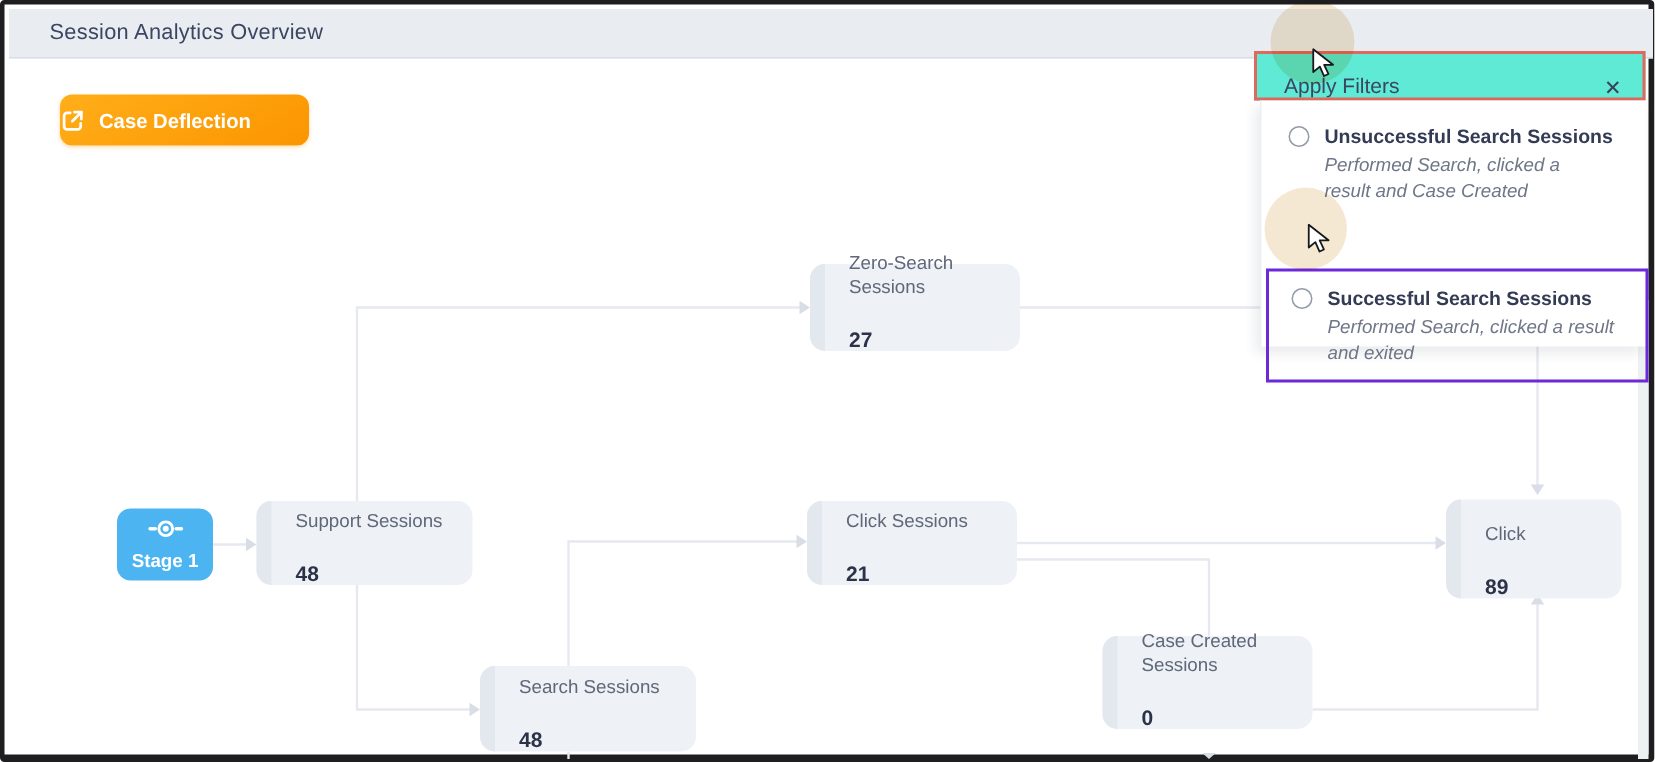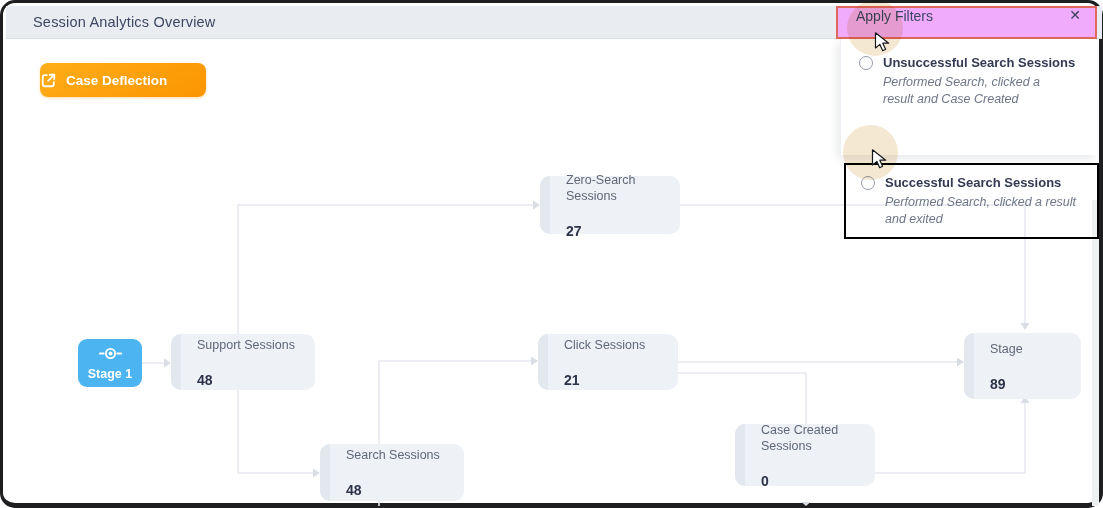--- a/index.html
+++ b/index.html
@@ -1,55 +1,55 @@
 <!DOCTYPE html>
 <html><head>
 <meta charset="utf-8">
 <style>
   html,body{margin:0;padding:0;background:#fff;}
   body{width:1103px;height:508px;position:relative;font-family:"Liberation Sans","DejaVu Sans",sans-serif;overflow:hidden;}
-  .frame{position:absolute;inset:0;border:3px solid #1e1e20;border-right-width:4px;border-bottom-width:5px;border-radius:15px;box-sizing:border-box;background:#fff;padding-left:32px;}
+  .frame{position:absolute;inset:0;border:3px solid #1e1e20;border-right-width:4px;border-bottom-width:5px;border-radius:3px;box-sizing:border-box;background:#fff;padding-left:32px;}
   .content{position:absolute;left:3px;top:3px;width:1096px;height:500px;}
 
   
   .topbar{position:absolute;left:0;top:0;width:100%;height:33px;background:#e9edf2;border-bottom:1px solid #d9dee5;box-sizing:border-box;display:flex;align-items:center;}
   .topbar-title{margin-left:27px;font-size:14.5px;color:#3c4661;font-weight:500;letter-spacing:.2px;}
 
   
   .cd-btn{position:absolute;left:34px;top:57px;width:166px;height:34px;border-radius:8px;
     background:linear-gradient(150deg,#ffae19 0%,#fb9500 100%);display:flex;align-items:center;justify-content:flex-start;gap:9px;
     color:#fff;font-size:13.5px;font-weight:700;cursor:pointer;box-shadow:0 1px 3px rgba(251,149,0,.35);}
   .cd-btn svg{display:block;}
 
   
   .flow-svg{position:absolute;left:0;top:0;z-index:1;}
 
   
-  .node{position:absolute;background:#eef1f6;border-radius:10px;display:flex;align-items:center;z-index:2;cursor:pointer;}
+  .node{position:absolute;background:#eef1f6;border-radius:10px;display:flex;align-items:flex-end;z-index:2;cursor:pointer;}
   .node-accent{position:absolute;left:0;top:0;bottom:0;width:10px;background:#e3e7ee;border-radius:10px 0 0 10px;}
   .node-text{margin-left:26px;margin-right:6px;}
   .node-label{font-size:12.5px;color:#5f6879;line-height:1.28;}
   .node-value{font-size:14px;font-weight:700;color:#2c3349;margin-top:19px;}
   .stage{position:absolute;left:54px;top:333px;width:64px;height:48px;background:#4cb4f0;border-radius:9px;z-index:2;
     display:flex;flex-direction:column;align-items:center;justify-content:center;gap:2px;cursor:pointer;margin-left:18px;}
   .stage-label{color:#fff;font-size:12.5px;font-weight:700;}
 
   
   .fpanel{position:absolute;left:830px;top:0;width:261px;z-index:10;}
-  .fp-header{height:33px;background:#f0abfc;border:2px solid #e0685d;box-sizing:border-box;display:flex;align-items:flex-start;}
+  .fp-header{height:33px;background:#5eead4;border:2px solid #e0685d;box-sizing:border-box;display:flex;align-items:flex-end;margin-top:28px;}
   .fp-title{margin-left:18px;font-size:14px;color:#3c4661;font-weight:500;flex:1;}
   .fp-close{margin-right:14px;font-size:14px;color:#3a4258;cursor:pointer;line-height:1;}
-  .fp-body{position:relative;margin-left:4px;background:#fff;height:116px;box-shadow:-3px 4px 8px rgba(40,50,70,.10);border-left:1px solid #eceff3;box-sizing:border-box;}
+  .fp-body{position:relative;margin-left:4px;background:#fff;height:164px;box-shadow:-3px 4px 8px rgba(40,50,70,.10);border-left:1px solid #eceff3;box-sizing:border-box;}
   .fp-option{position:absolute;left:0;right:0;}
   .opt-row{display:flex;align-items:center;gap:10px;padding-left:18px;}
   .radio{width:14px;height:14px;border:1.5px solid #939aa8;border-radius:50%;box-sizing:border-box;background:#fff;flex:none;cursor:pointer;}
   .opt-label{font-size:13px;font-weight:700;color:#333a54;}
   .opt-desc{margin-left:42px;margin-top:4px;font-size:12.5px;color:#6e7687;line-height:1.38;white-space:pre-line;font-style:italic;}
   .opt1{top:16px;}
-  .opt-hl{position:absolute;left:3px;right:-2px;top:124px;height:76px;border:2px solid #000000;box-sizing:border-box;}
+  .opt-hl{position:absolute;left:3px;right:-2px;top:112px;height:76px;border:2px solid #6d28d9;box-sizing:border-box;}
   .opt2{top:10px;position:relative;}
 
   
   .blob{position:absolute;border-radius:50%;background:#f3e3c8;opacity:.8;mix-blend-mode:multiply;z-index:20;pointer-events:none;}
   .cursor{position:absolute;z-index:30;pointer-events:none;}
 
   .right-strip{position:absolute;left:1086px;top:194px;width:7px;bottom:0;background:#edf1f1;z-index:3;}
 </style>
 </head>
 <body>
@@ -145,21 +145,21 @@
     <div class="node-accent"></div>
     <div class="node-text">
       <div class="node-label">Case Created Sessions</div>
       <div class="node-value">0</div>
     </div>
   </div>
 
   <div class="node" style="left:958px;top:327px;width:117px;height:66px">
     <div class="node-accent"></div>
     <div class="node-text">
-      <div class="node-label">Stage</div>
+      <div class="node-label">Click</div>
       <div class="node-value">89</div>
     </div>
   </div>
 
   <div class="right-strip"></div>
 
   <div class="fpanel">
     <div class="fp-header">
       <div class="fp-title">Apply Filters</div>
       <div class="fp-close">✕</div>

